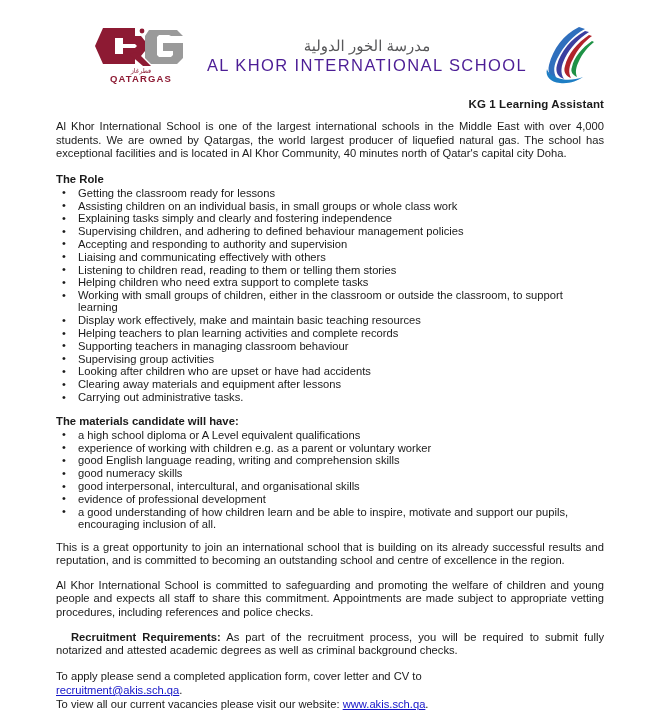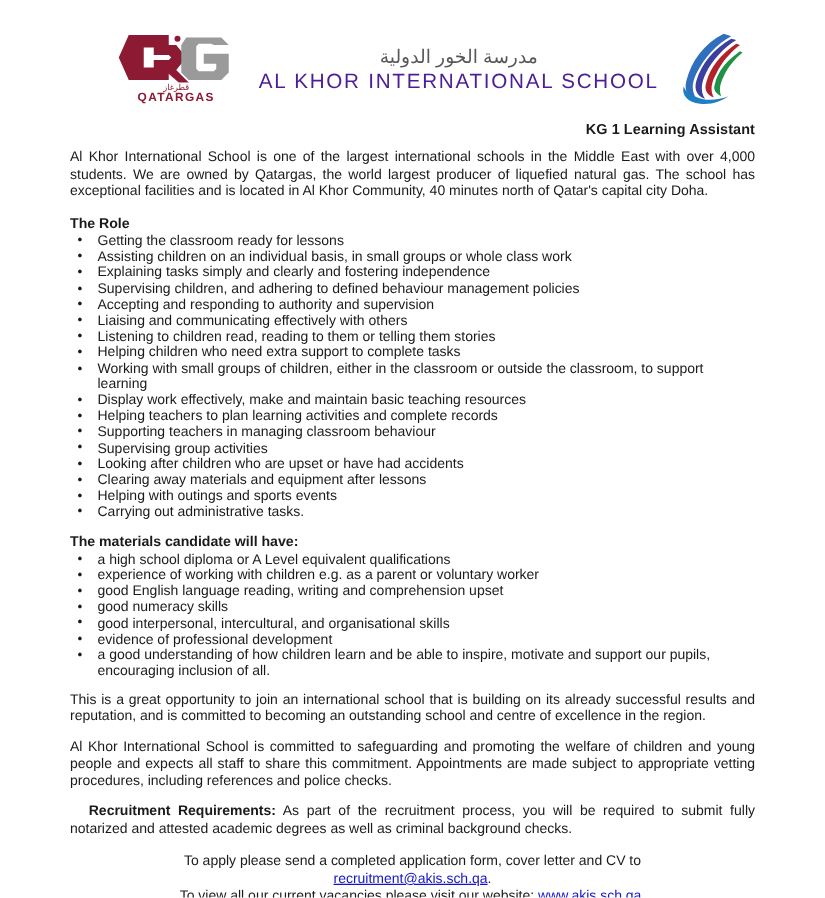--- a/index.html
+++ b/index.html
@@ -138,21 +138,20 @@
     color: #1414c8;
     text-decoration: underline;
   }
   .footer-block {
     margin-top: 4px;
   }
   .footer-block p {
     font-size: 11.2px;
     line-height: 14px;
     margin: 0;
-    text-align: center;
   }
 </style>
 </head>
 <body>
 
 <div class="page">
 
   <div class="header">
 
     <div class="qg-logo">
@@ -199,31 +198,30 @@
       <li>Liaising and communicating effectively with others</li>
       <li>Listening to children read, reading to them or telling them stories</li>
       <li>Helping children who need extra support to complete tasks</li>
       <li>Working with small groups of children, either in the classroom or outside the classroom, to support learning</li>
       <li>Display work effectively, make and maintain basic teaching resources</li>
       <li>Helping teachers to plan learning activities and complete records</li>
       <li>Supporting teachers in managing classroom behaviour</li>
       <li>Supervising group activities</li>
       <li>Looking after children who are upset or have had accidents</li>
       <li>Clearing away materials and equipment after lessons</li>
-      <li>Helping with outings and sports events</li>
       <li>Carrying out administrative tasks.</li>
     </ul>
 
   <div class="spacer-sm"></div>
 
   <h3 class="section">The materials candidate will have:</h3>
   <ul class="bullets" id="candidate-list">
       <li>a high school diploma or A Level equivalent qualifications</li>
       <li>experience of working with children e.g. as a parent or voluntary worker</li>
-      <li>good English language reading, writing and comprehension upset</li>
+      <li>good English language reading, writing and comprehension skills</li>
       <li>good numeracy skills</li>
       <li>good interpersonal, intercultural, and organisational skills</li>
       <li>evidence of professional development</li>
       <li>a good understanding of how children learn and be able to inspire, motivate and support our pupils, encouraging inclusion of all.</li>
     </ul>
 
   <div class="spacer-sm"></div>
 
   <p class="para">This is a great opportunity to join an international school that is building on its already successful results and reputation, and is committed to becoming an outstanding school and centre of excellence in the region.</p>
   <p class="para">Al Khor International School is committed to safeguarding and promoting the welfare of children and young people and expects all staff to share this commitment. Appointments are made subject to appropriate vetting procedures, including references and police checks.</p>

